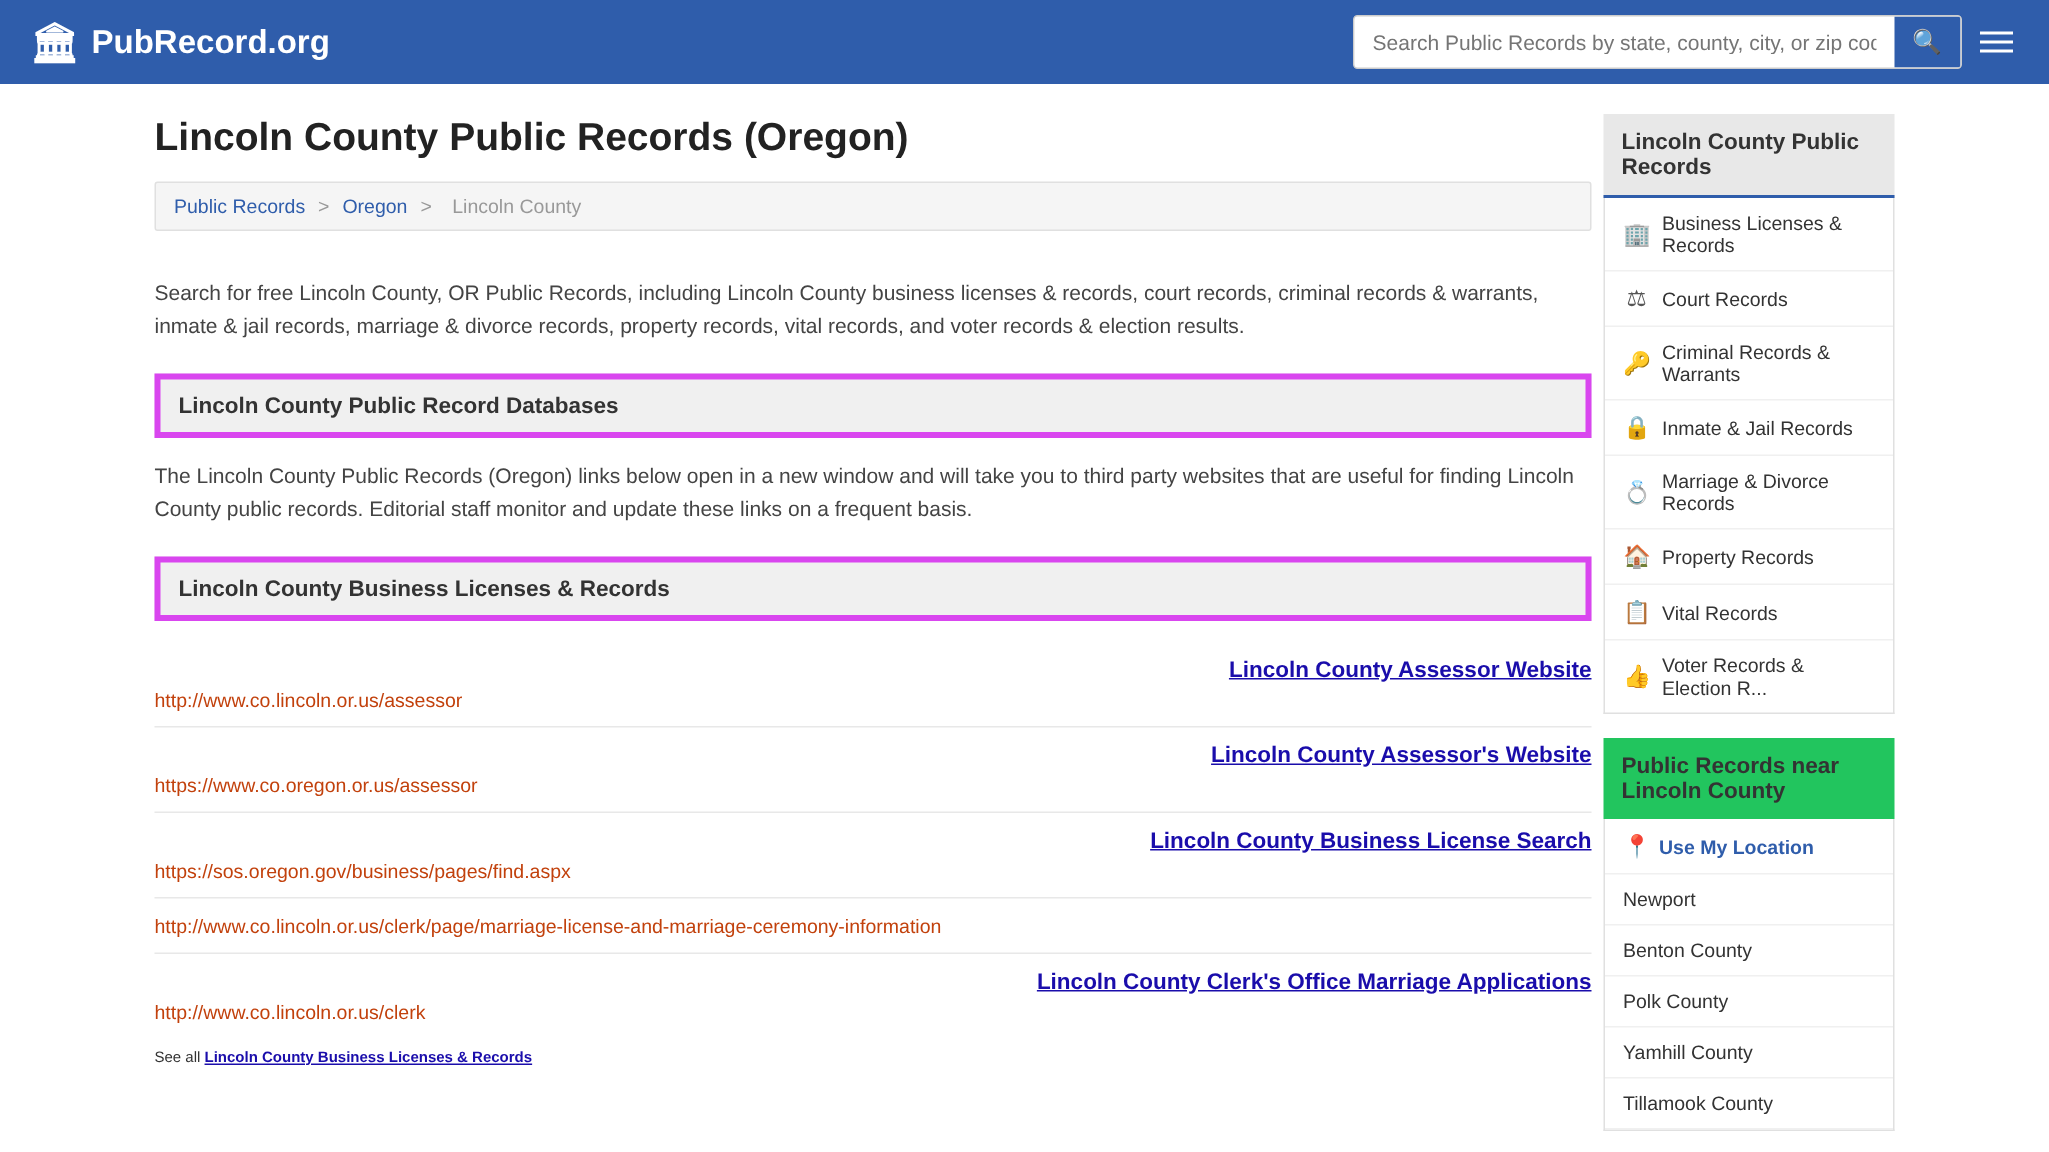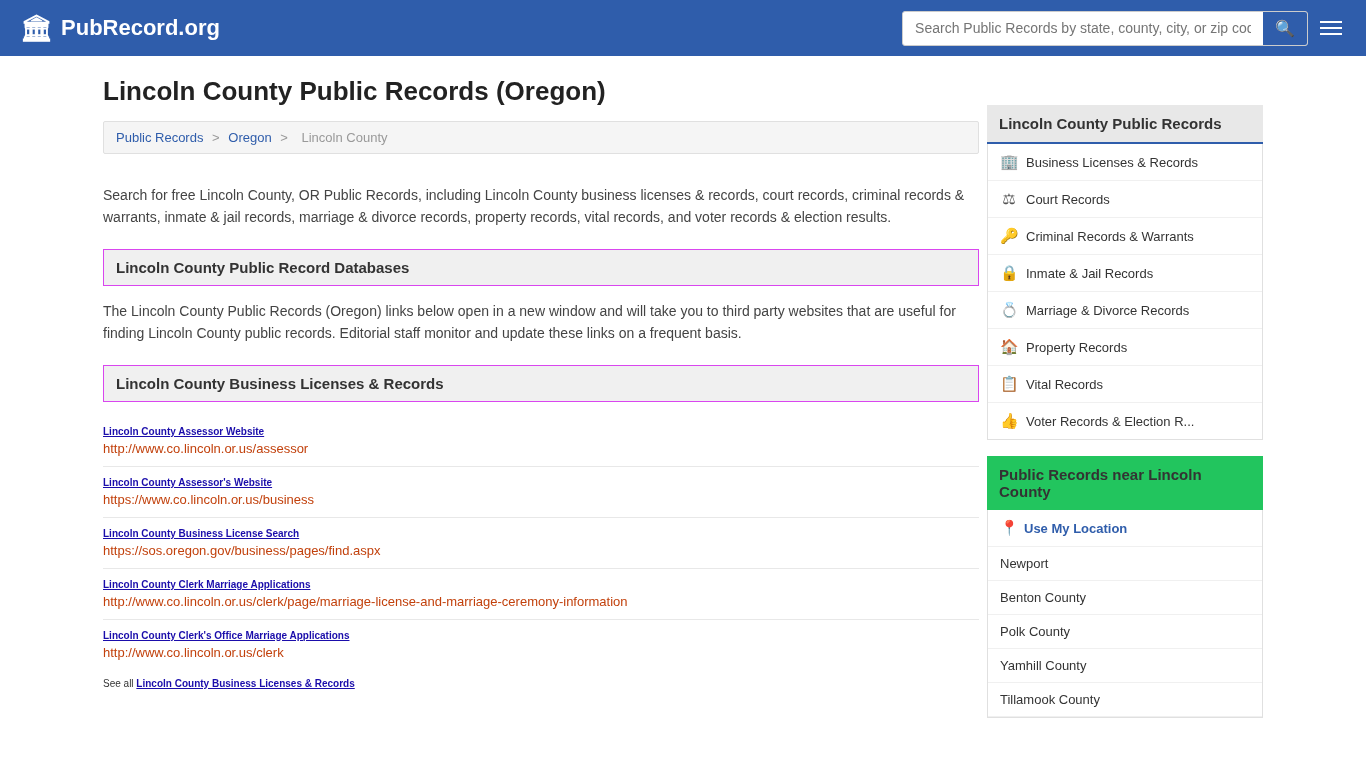--- a/index.html
+++ b/index.html
@@ -111,21 +111,21 @@
       color: #999;
     }
     .intro-text {
       font-size: 14px;
       color: #444;
       line-height: 1.6;
       margin-bottom: 20px;
     }
     .section-heading {
       background: #f0f0f0;
-      border: 1px solid #d946ef;
+      border: 4px solid #d946ef;
       padding: 9px 12px;
       font-size: 15px;
       font-weight: bold;
       color: #333;
       margin-bottom: 14px;
     }
     .section-body-text {
       font-size: 14px;
       color: #444;
       line-height: 1.6;
@@ -135,48 +135,48 @@
       list-style: none;
     }
     .record-item {
       border-bottom: 1px solid #e8e8e8;
       padding: 10px 0;
     }
     .record-item:last-child {
       border-bottom: none;
     }
     .record-link {
-      font-size: 10px;
+      font-size: 15px;
       font-weight: bold;
       color: #1a0dab;
       text-decoration: underline;
       cursor: pointer;
       display: block;
       margin-bottom: 3px;
+      text-align: right;
     }
     .record-url {
       font-size: 13px;
       color: #c2410c;
     }
     .see-all-text {
       font-size: 10px;
       color: #333;
       margin-top: 8px;
     }
     .see-all-text a {
       color: #1a0dab;
       font-weight: bold;
       text-decoration: underline;
     }
 
     
     .sidebar {
-      width: 276px;
+      width: 194px;
       flex-shrink: 0;
-      margin-top: 29px;
     }
     .sidebar-section {
       margin-bottom: 16px;
     }
     .sidebar-header {
       background: #e8e8e8;
       padding: 10px 12px;
       font-size: 15px;
       font-weight: bold;
       color: #333;
@@ -281,28 +281,27 @@
 
     <div class="section-heading">Lincoln County Business Licenses &amp; Records</div>
 
     <ul class="records-list" id="records-list">
         <li class="record-item">
       <a class="record-link" href="#">Lincoln County Assessor Website</a>
       <span class="record-url">http://www.co.lincoln.or.us/assessor</span>
     </li>
         <li class="record-item">
       <a class="record-link" href="#">Lincoln County Assessor's Website</a>
-      <span class="record-url">https://www.co.lincoln.or.us/business</span>
+      <span class="record-url">https://www.co.oregon.or.us/assessor</span>
     </li>
         <li class="record-item">
       <a class="record-link" href="#">Lincoln County Business License Search</a>
       <span class="record-url">https://sos.oregon.gov/business/pages/find.aspx</span>
     </li>
         <li class="record-item">
-      <a class="record-link" href="#">Lincoln County Clerk Marriage Applications</a>
       <span class="record-url">http://www.co.lincoln.or.us/clerk/page/marriage-license-and-marriage-ceremony-information</span>
     </li>
         <li class="record-item">
       <a class="record-link" href="#">Lincoln County Clerk's Office Marriage Applications</a>
       <span class="record-url">http://www.co.lincoln.or.us/clerk</span>
     </li>
       </ul>
 
     <p class="see-all-text">
       <span>See all </span><a>Lincoln County Business Licenses &amp; Records</a>

